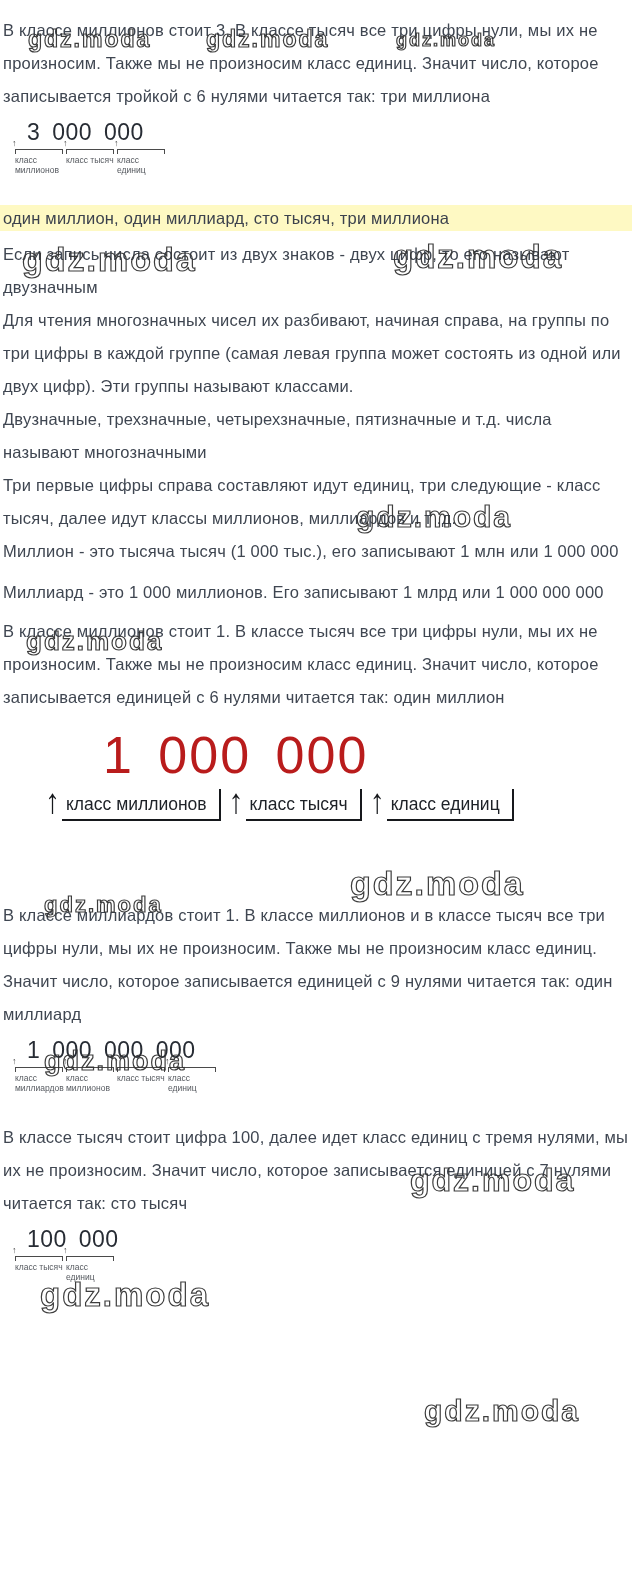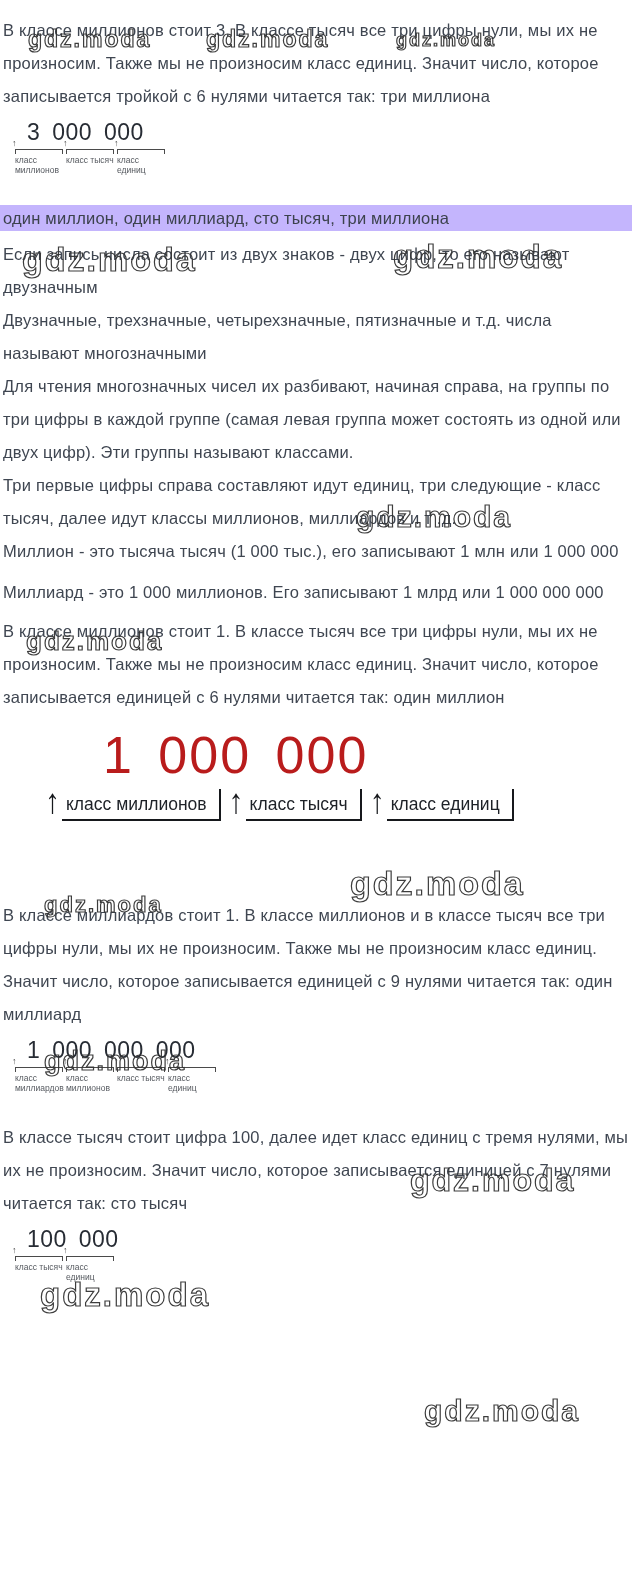--- a/index.html
+++ b/index.html
@@ -18,21 +18,21 @@
     font-size:16.5px;
     line-height:33px;
     letter-spacing:0.2px;
     color:#3f4651;
   }
   .mt6 { margin-top:6px; } .mt8 { margin-top:8px; }
   .mt13 { margin-top:7px; } .mt14 { margin-top:14px; } .mt22 { margin-top:22px; }
   .mt28 { margin-top:28px; } .mt78 { margin-top:78px; }
 
   .highlight-line {
-    background:#c4b5fd;
+    background:#fef9c3;
     font-size:16.5px;
     line-height:26px;
     height:26px;
     margin:30px -3px 0 -3px;
     padding:0 3px;
     color:#3c424d;
     letter-spacing:0.2px;
     white-space:nowrap;
     overflow:hidden;
   }
@@ -142,22 +142,22 @@
           <span class="sd-arrow">↑</span>
           <div class="sd-tick"></div>
           <div class="sd-label">класс единиц</div>
         </div>
       </div>
     </div>
 
     <div class="highlight-line">один миллион, один миллиард, сто тысяч, три миллиона</div>
 
     <p class="para mt13">Если запись числа состоит из двух знаков - двух цифр, то его называют двузначным</p>
+    <p class="para">Для чтения многозначных чисел их разбивают, начиная справа, на группы по три цифры в каждой группе (самая левая группа может состоять из одной или двух цифр). Эти группы называют классами.</p>
     <p class="para">Двузначные, трехзначные, четырехзначные, пятизначные и т.д. числа называют многозначными</p>
-    <p class="para">Для чтения многозначных чисел их разбивают, начиная справа, на группы по три цифры в каждой группе (самая левая группа может состоять из одной или двух цифр). Эти группы называют классами.</p>
     <p class="para">Три первые цифры справа составляют идут единиц, три следующие - класс тысяч, далее идут классы миллионов, миллиардов и т .д.</p>
     <p class="para">Миллион - это тысяча тысяч (1 000 тыс.), его записывают 1 млн или 1 000 000</p>
     <p class="para mt8">Миллиард - это 1 000 миллионов. Его записывают 1 млрд или 1 000 000 000</p>
     <p class="para mt6">В классе миллионов стоит 1. В классе тысяч все три цифры нули, мы их не произносим. Также мы не произносим класс единиц. Значит число, которое записывается единицей с 6 нулями читается так: один миллион</p>
 
     <div class="bd">
       <div class="bd-number">1 000 000</div>
       <div class="bd-row">
         <span class="bd-arrow">↑</span>
         <span class="bd-label">класс миллионов</span>

